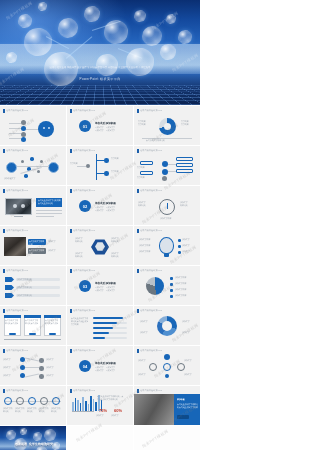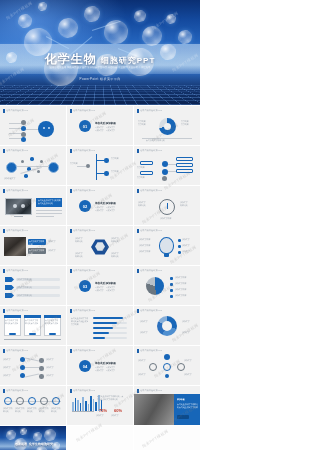--- a/index.html
+++ b/index.html
@@ -160,23 +160,20 @@
     <div class="bub" style="left:134px;top:10px;width:12px;height:12px;"></div>
     <div class="bub" style="left:142px;top:26px;width:20px;height:20px;"></div>
     <div class="bub" style="left:166px;top:14px;width:10px;height:10px;"></div>
     <div class="bub" style="left:44px;top:52px;width:34px;height:34px;"></div>
     <div class="bub" style="left:96px;top:54px;width:22px;height:22px;"></div>
     <div class="bub" style="left:126px;top:48px;width:28px;height:28px;"></div>
     <div class="bub" style="left:160px;top:44px;width:16px;height:16px;"></div>
     <div class="bub" style="left:6px;top:52px;width:11px;height:11px;"></div>
     <div class="bub" style="left:178px;top:30px;width:14px;height:14px;"></div>
 
-    <div class="cover-title">
-      <span class="t-main">化学生物</span><span class="t-sub">细胞研究PPT</span>
-    </div>
     <div class="cover-sub1">适用于化学生物 细胞研究 医学医疗 学术报告 课题研究 开题报告 毕业答辩 实验分析 工作汇报等</div>
     <div class="cover-sub2">PowerPoint  模板演示示例</div>
 
     <div class="wm light">
       <b style="left:4px;top:8px;">知未PPT模板网</b>
       <b style="left:150px;top:18px;">知未PPT模板网</b>
       <b style="left:170px;top:60px;">知未PPT模板网</b>
       <b style="left:-4px;top:74px;">知未PPT模板网</b>
     </div>
   </div>

